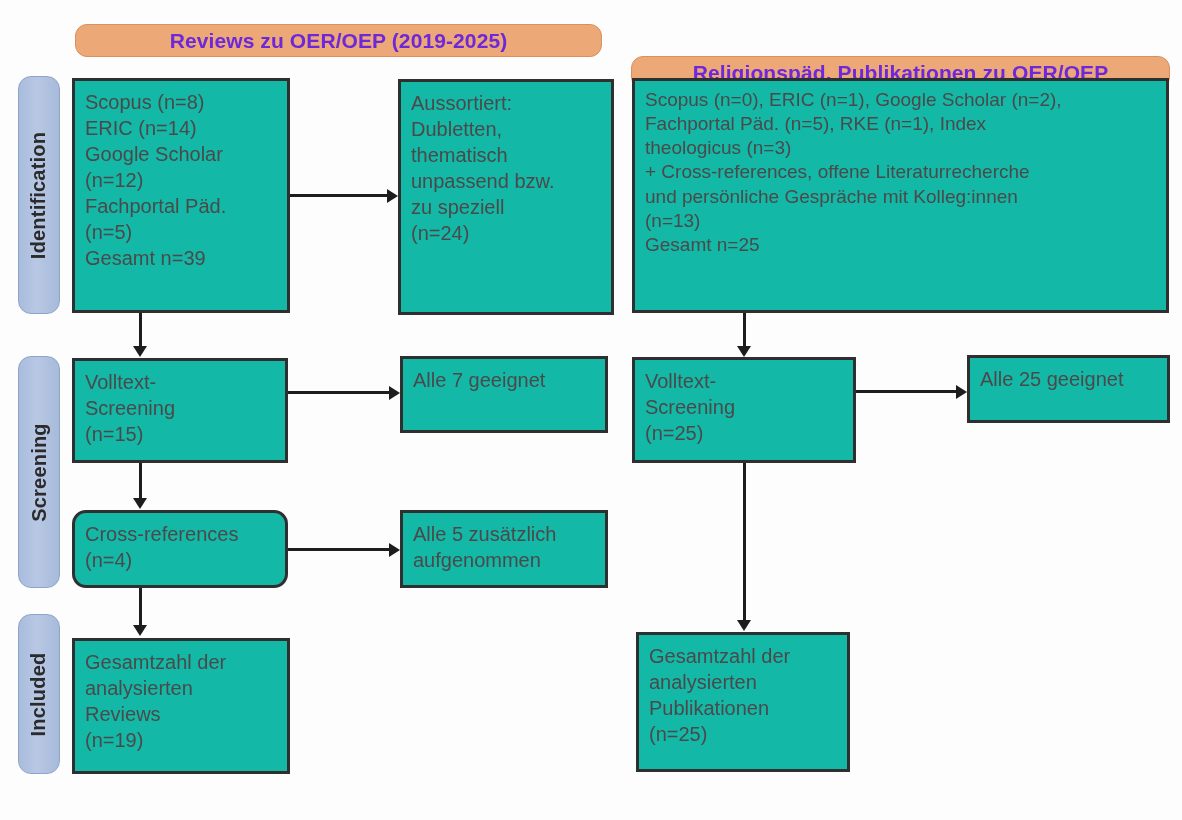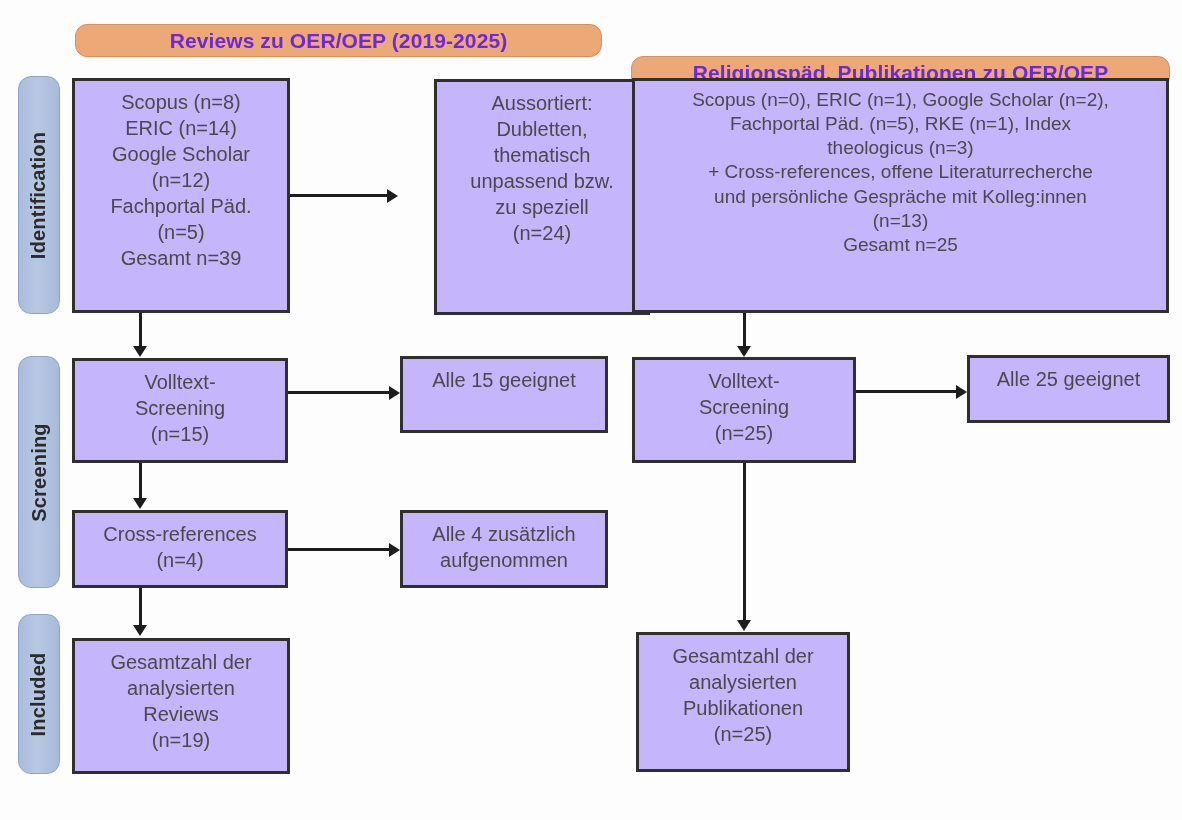--- a/index.html
+++ b/index.html
@@ -49,30 +49,29 @@
     justify-content: center;
     color: #6d28d9;
     font-size: 21px;
     font-weight: bold;
     letter-spacing: 0.1px;
   }
 
   
   .flow-box {
     position: absolute;
-    background: #c4b5fd;
+    background: #14b8a6;
     border: 3px solid #2f2f2f;
     box-sizing: border-box;
     padding: 8px 10px 6px 10px;
     color: #4a4a4a;
     font-size: 20px;
     line-height: 1.30;
     white-space: pre-line;
     overflow: hidden;
-    text-align: center;
   }
   .flow-box.dense {
     font-size: 19px;
     line-height: 1.27;
     padding-top: 7px;
   }
 
   
   .conn {
     position: absolute;
@@ -122,49 +121,49 @@
   </div>
 
   <div class="flow-box" style="left:72px; top:78px; width:218px; height:235px;">Scopus (n=8)
 ERIC (n=14)
 Google Scholar
 (n=12)
 Fachportal Päd.
 (n=5)
 Gesamt n=39</div>
 
-  <div class="flow-box" style="left:398px; top:79px; width:216px; height:236px;margin-left:36px;">Aussortiert:
+  <div class="flow-box" style="left:398px; top:79px; width:216px; height:236px;">Aussortiert:
 Dubletten,
 thematisch
 unpassend bzw.
 zu speziell
 (n=24)</div>
 
   <div class="conn conn-h" style="left:290px; top:194px; width:97px;"></div>
   <div class="arrow-right" style="left:387px; top:189px;"></div>
 
   <div class="conn conn-v" style="left:139px; top:313px; width:3px; height:34px;"></div>
   <div class="arrow-down" style="left:133px; top:346px;"></div>
 
   <div class="flow-box" style="left:72px; top:358px; width:216px; height:105px;">Volltext-
 Screening
 (n=15)</div>
 
-  <div class="flow-box" style="left:400px; top:356px; width:208px; height:77px;">Alle 15 geeignet</div>
+  <div class="flow-box" style="left:400px; top:356px; width:208px; height:77px;">Alle 7 geeignet</div>
 
   <div class="conn conn-h" style="left:288px; top:391px; width:101px;"></div>
   <div class="arrow-right" style="left:389px; top:386px;"></div>
 
   <div class="conn conn-v" style="left:139px; top:463px; width:3px; height:36px;"></div>
   <div class="arrow-down" style="left:133px; top:498px;"></div>
 
-  <div class="flow-box" style="left:72px; top:510px; width:216px; height:78px;">Cross-references
+  <div class="flow-box" style="left:72px; top:510px; width:216px; height:78px;border-radius:14px;">Cross-references
 (n=4)</div>
 
-  <div class="flow-box" style="left:400px; top:510px; width:208px; height:78px;">Alle 4 zusätzlich
+  <div class="flow-box" style="left:400px; top:510px; width:208px; height:78px;">Alle 5 zusätzlich
 aufgenommen</div>
 
   <div class="conn conn-h" style="left:288px; top:548px; width:101px;"></div>
   <div class="arrow-right" style="left:389px; top:543px;"></div>
 
   <div class="conn conn-v" style="left:139px; top:588px; width:3px; height:38px;"></div>
   <div class="arrow-down" style="left:133px; top:625px;"></div>
 
   <div class="flow-box" style="left:72px; top:638px; width:218px; height:136px;">Gesamtzahl der
 analysierten

